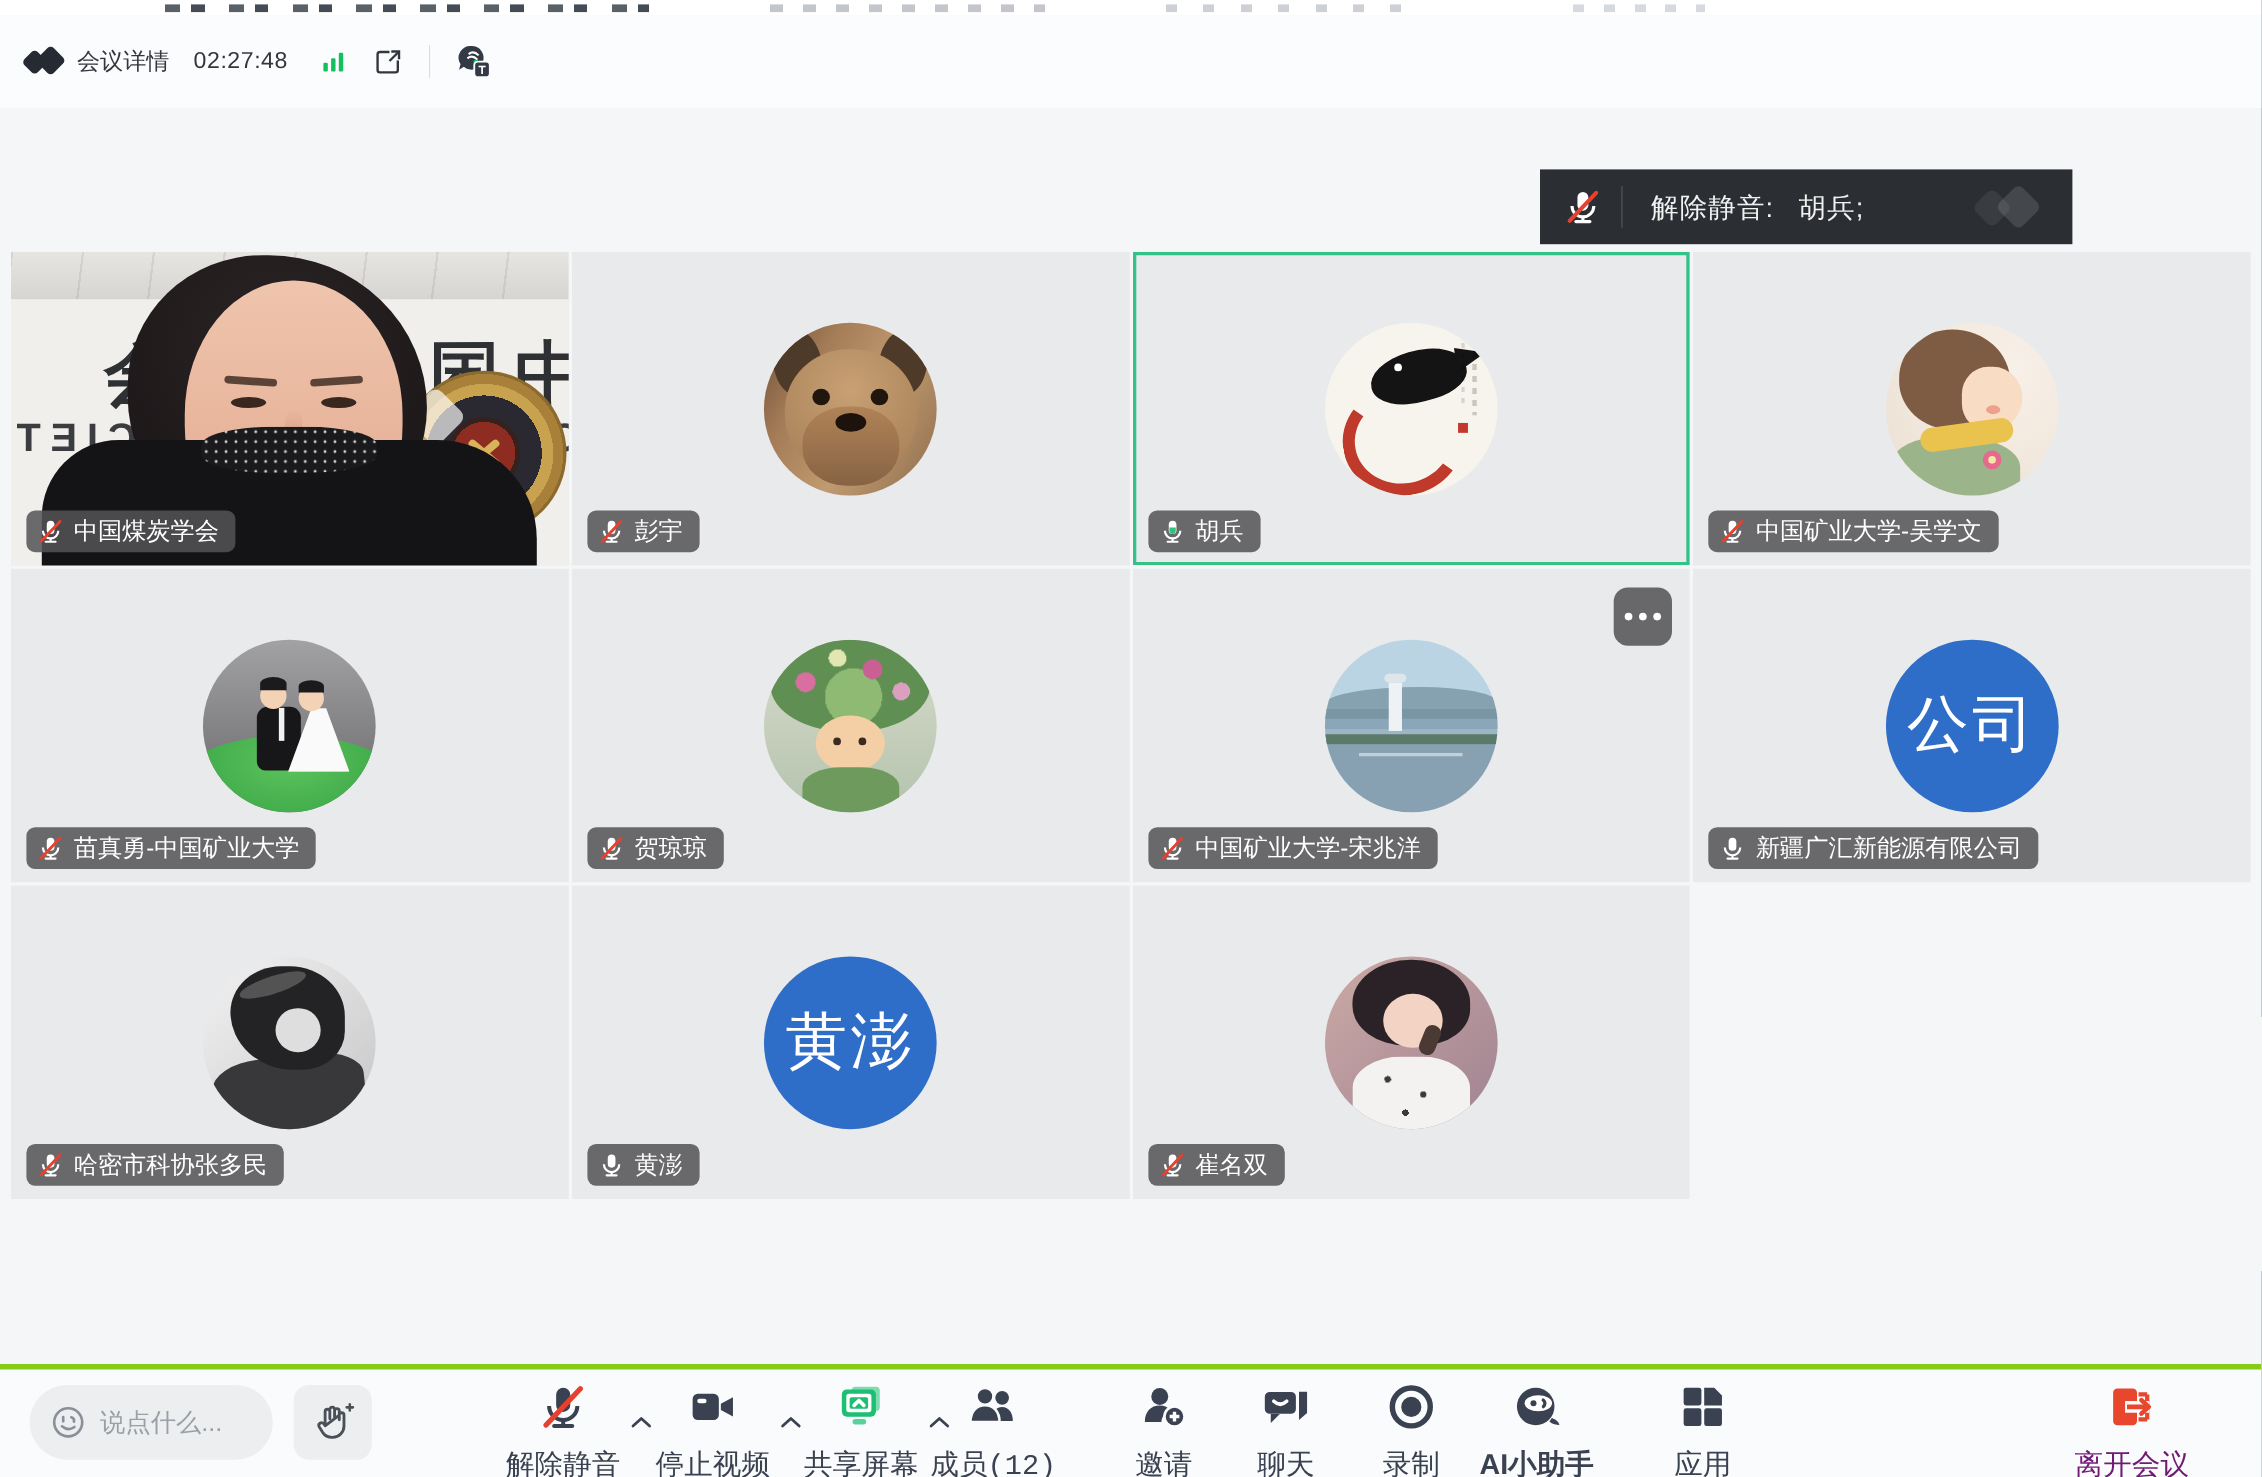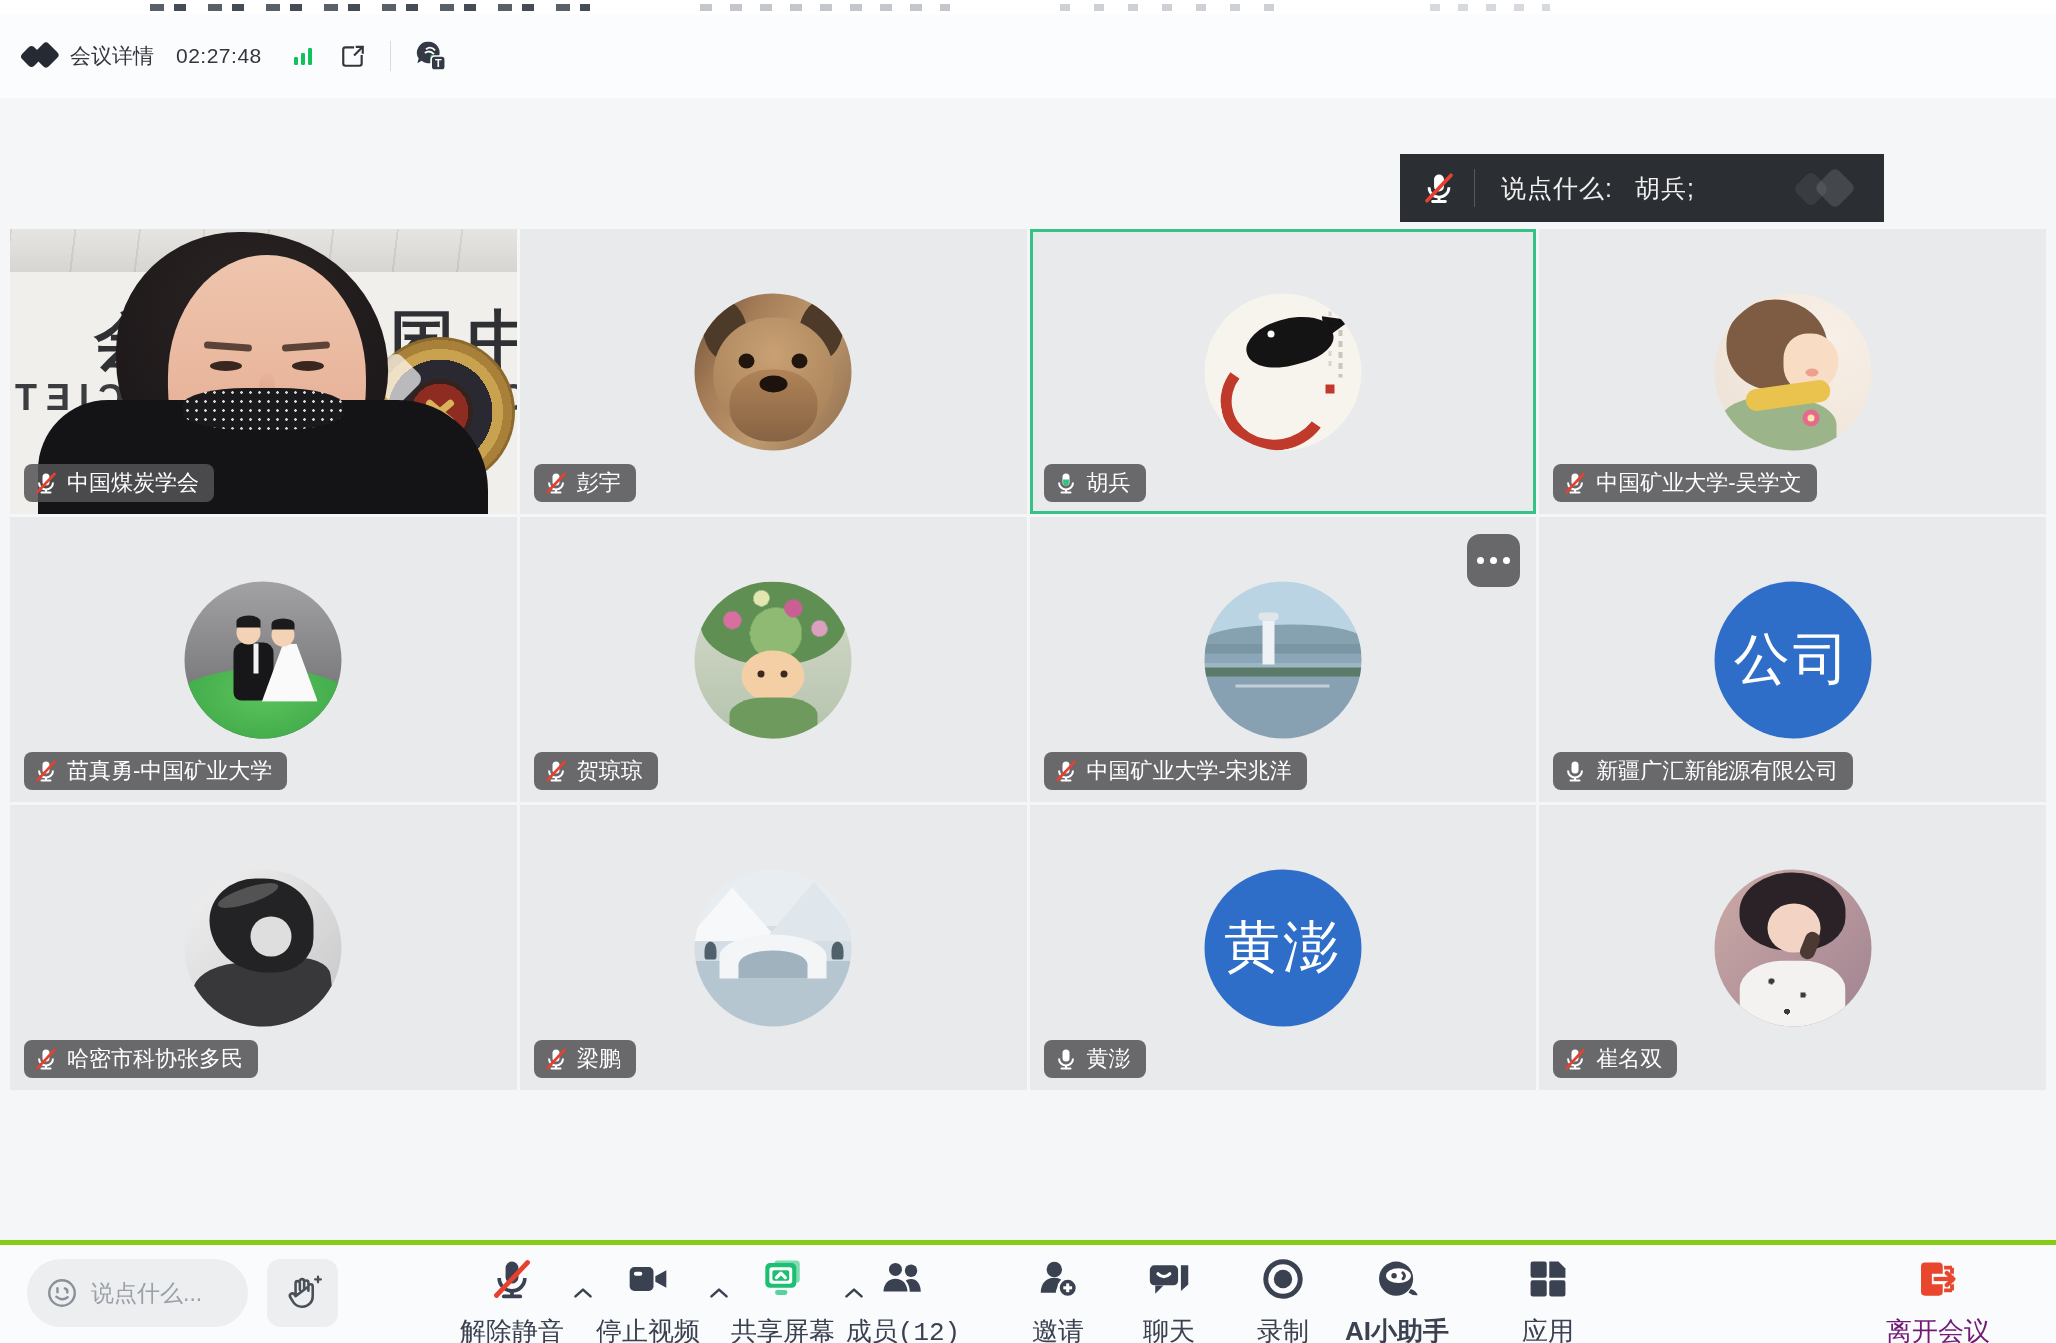--- a/index.html
+++ b/index.html
@@ -261,21 +261,21 @@
     <span class="bmic" id="bannerMic">
         <svg width="34" height="34" viewBox="0 0 24 24">
           <rect x="8.5" y="2.5" width="7" height="12" rx="3.5" fill="#fff"></rect>
     <path d="M5 11.5 a7 7 0 0 0 14 0" fill="none" stroke="#fff" stroke-width="2"></path>
     <line x1="12" y1="18.5" x2="12" y2="21.5" stroke="#fff" stroke-width="2"></line>
     <line x1="7.5" y1="21.5" x2="16.5" y2="21.5" stroke="#fff" stroke-width="2" stroke-linecap="round"></line>
           <line x1="3.5" y1="21" x2="20.5" y2="3" stroke="#e8402f" stroke-width="2.6" stroke-linecap="round"></line>
         </svg>
       </span>
     <span class="bdiv"></span>
-    <span class="btext"><span>说点什么:</span><span class="sp"></span><span>胡兵;</span></span>
+    <span class="btext"><span>解除静音:</span><span class="sp"></span><span>胡兵;</span></span>
     <span class="bwm">
         <i></i>
         <i></i>
       </span>
   </div>
 
   <main class="grid" id="grid">
       <div class="tile">
         <div class="scene">
   <div class="ceiling"></div>
@@ -480,41 +480,20 @@
     <path d="M5 11.5 a7 7 0 0 0 14 0" fill="none" stroke="#fff" stroke-width="2"></path>
     <line x1="12" y1="18.5" x2="12" y2="21.5" stroke="#fff" stroke-width="2"></line>
     <line x1="7.5" y1="21.5" x2="16.5" y2="21.5" stroke="#fff" stroke-width="2" stroke-linecap="round"></line>
               <line x1="3.5" y1="21" x2="20.5" y2="3" stroke="#e8402f" stroke-width="2.6" stroke-linecap="round"></line>
             </svg>
           </span>
        <span class="cname">哈密市科协张多民</span>
      </div>
       </div>
       <div class="tile">
-        <div class="av av-winter">
-          <i class="wm1"></i>
-          <i class="wm2"></i>
-          <i class="bridge"></i>
-          <i class="t1"></i>
-          <i class="t2"></i>
-        </div>
-        <div class="chip">
-       <span class="cmic">
-            <svg width="24" height="24" viewBox="0 0 24 24">
-              <rect x="8.5" y="2.5" width="7" height="12" rx="3.5" fill="#fff"></rect>
-    <path d="M5 11.5 a7 7 0 0 0 14 0" fill="none" stroke="#fff" stroke-width="2"></path>
-    <line x1="12" y1="18.5" x2="12" y2="21.5" stroke="#fff" stroke-width="2"></line>
-    <line x1="7.5" y1="21.5" x2="16.5" y2="21.5" stroke="#fff" stroke-width="2" stroke-linecap="round"></line>
-              <line x1="3.5" y1="21" x2="20.5" y2="3" stroke="#e8402f" stroke-width="2.6" stroke-linecap="round"></line>
-            </svg>
-          </span>
-       <span class="cname">梁鹏</span>
-     </div>
-      </div>
-      <div class="tile">
         <div class="av av-text">
           <span>黄澎</span>
         </div>
         <div class="chip">
        <span class="cmic">
             <svg width="24" height="24" viewBox="0 0 24 24">
               <rect x="8.5" y="2.5" width="7" height="12" rx="3.5" fill="#fff"></rect>
     <path d="M5 11.5 a7 7 0 0 0 14 0" fill="none" stroke="#fff" stroke-width="2"></path>
     <line x1="12" y1="18.5" x2="12" y2="21.5" stroke="#fff" stroke-width="2"></line>
     <line x1="7.5" y1="21.5" x2="16.5" y2="21.5" stroke="#fff" stroke-width="2" stroke-linecap="round"></line>

